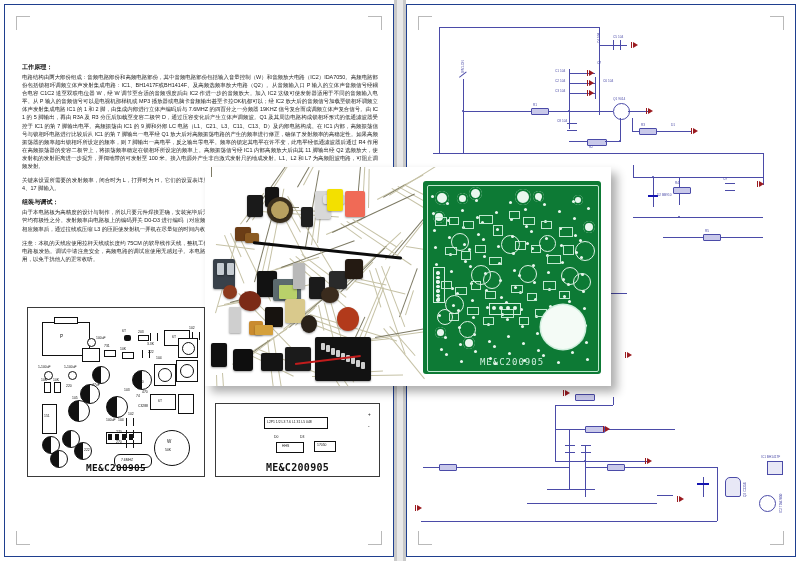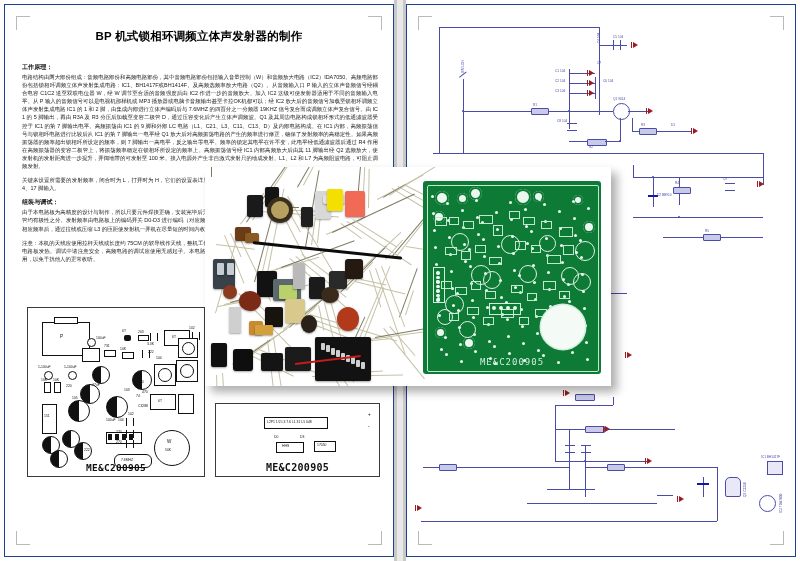--- a/index.html
+++ b/index.html
@@ -128,21 +128,20 @@
 
   <div class="page-gap"></div>
 
   <div class="page left">
 
     <div class="mk tl"></div>
     <div class="mk tr"></div>
     <div class="mk bl"></div>
     <div class="mk br"></div>
 
-    <div class="doc-title">BP 机式锁相环调频立体声发射器的制作</div>
 
     <div class="body-wrap">
       <div class="sec-head">工作原理：</div>
       <div class="para">电路结构由两大部份组成：音频电路部份和高频电路部份，其中音频电路部份包括输入音量控制（W）和音频放大电路（IC2）IDA7050。高频电路部份包括锁相环调频立体声发射集成电路：IC1、BH1417F或BH1414F、及高频选频率放大电路（Q2）。从音频输入口 P 输入的立体声音频信号经耦合电容 C1C2 送至双联电位器 W，经 W 调节至合适的音频强度后由 IC2 作进一步的音频放大。加入 IC2 这级可使发射器适用于不同的音频输入电平。从 P 输入的音频信号可以是电视机那样机或 MP3 播放器或电脑卡音频输出甚至卡拉OK机都可以；经 IC2 放大后的音频信号加载至锁相环调频立体声发射集成电路 IC1 的 1 和 2 脚，由集成内部进行立体声编码后与 7.6MHZ 的四百分之一分频器 19KHZ 信号复合而成调频立体声复合信号。由 IC1 的 5 脚输出，再由 R3A 及 R3 分压后加载至变容二极管 D，通过压容变化后产生立体声调频波。Q1 及其周边电路构成锁相环形式的低通滤波器受控于 IC1 的第 7 脚输出电平。高频振荡由 IC1 的 9 脚和外部 LC 电路（L1、C21、L3、C11、C13、D）及内部电路构成。在 IC1 内部，高频振荡信号与锁相环电路进行比较后从 IC1 的第 7 脚输出一电平经 Q1 放大后对高频振荡电路的产生的频率进行修正，确保了发射频率的高稳定性。如果高频振荡器的频率超出锁相环所设定的频率，则 7 脚输出一高电平，反之输出零电平。频率的锁定其电平在许不变，此电平经低通滤波器后通过 R4 作用在高频振荡器的变容二极管上，将振荡频率稳定在锁相环所设定的频率上。高频振荡信号经 IC1 内部高频放大后由其 11 脚输出经 Q2 选频放大，使发射机的发射距离进一步提升，开阔地带的可发射至 100 米。接入电源外产生非自激式发射只的地成发射。L1、L2 和 L7 为高频阻波电路，可阻止调频发射。</div>
       <div class="para">关键来设置所需要的发射频率，闭合时为 L，打开时为 H，它们的设置表详见对应资料表格。本电路中的调频频率及发射信号由 BH1417F 的 15、14、17 脚输入。</div>
 
       <div class="sec-head">组装与调试：</div>
       <div class="para">由于本电路板为高精度的设计与制作，所以只要元件焊接正确，安装完毕后无需调试即可正常工作。注意元件的极性方向，电解电容、二极管、三极管均有极性之分。发射频率由电路板上的编码开关 D0-D3 进行编码（对应频率表），出厂默认为 88.3MHZ（HILL），即可通电使用。接收机调谐至相应频率后，通过拉线或压缩 L3 的匝距使发射机一开机在尽量短的时间内收到信号，使场强仪示最大，然后再从头调一遍以上三个电路的电感量。</div>
       <div class="para">注意：本机的天线应使用拉杆天线或长度约 75CM 的软导线作天线，整机工作电流约 30-50mA，电源电压可在 3-6V 范围内使用，电源电压过高会使电路板发热。调试中请注意安全，高频电路的调试应使用无感起子。本电路产生的高频信号虽然功率不大，但仍有一定的干扰，请勿在重要场合使用，以免干扰他人的正常收听。</div>
     </div>

